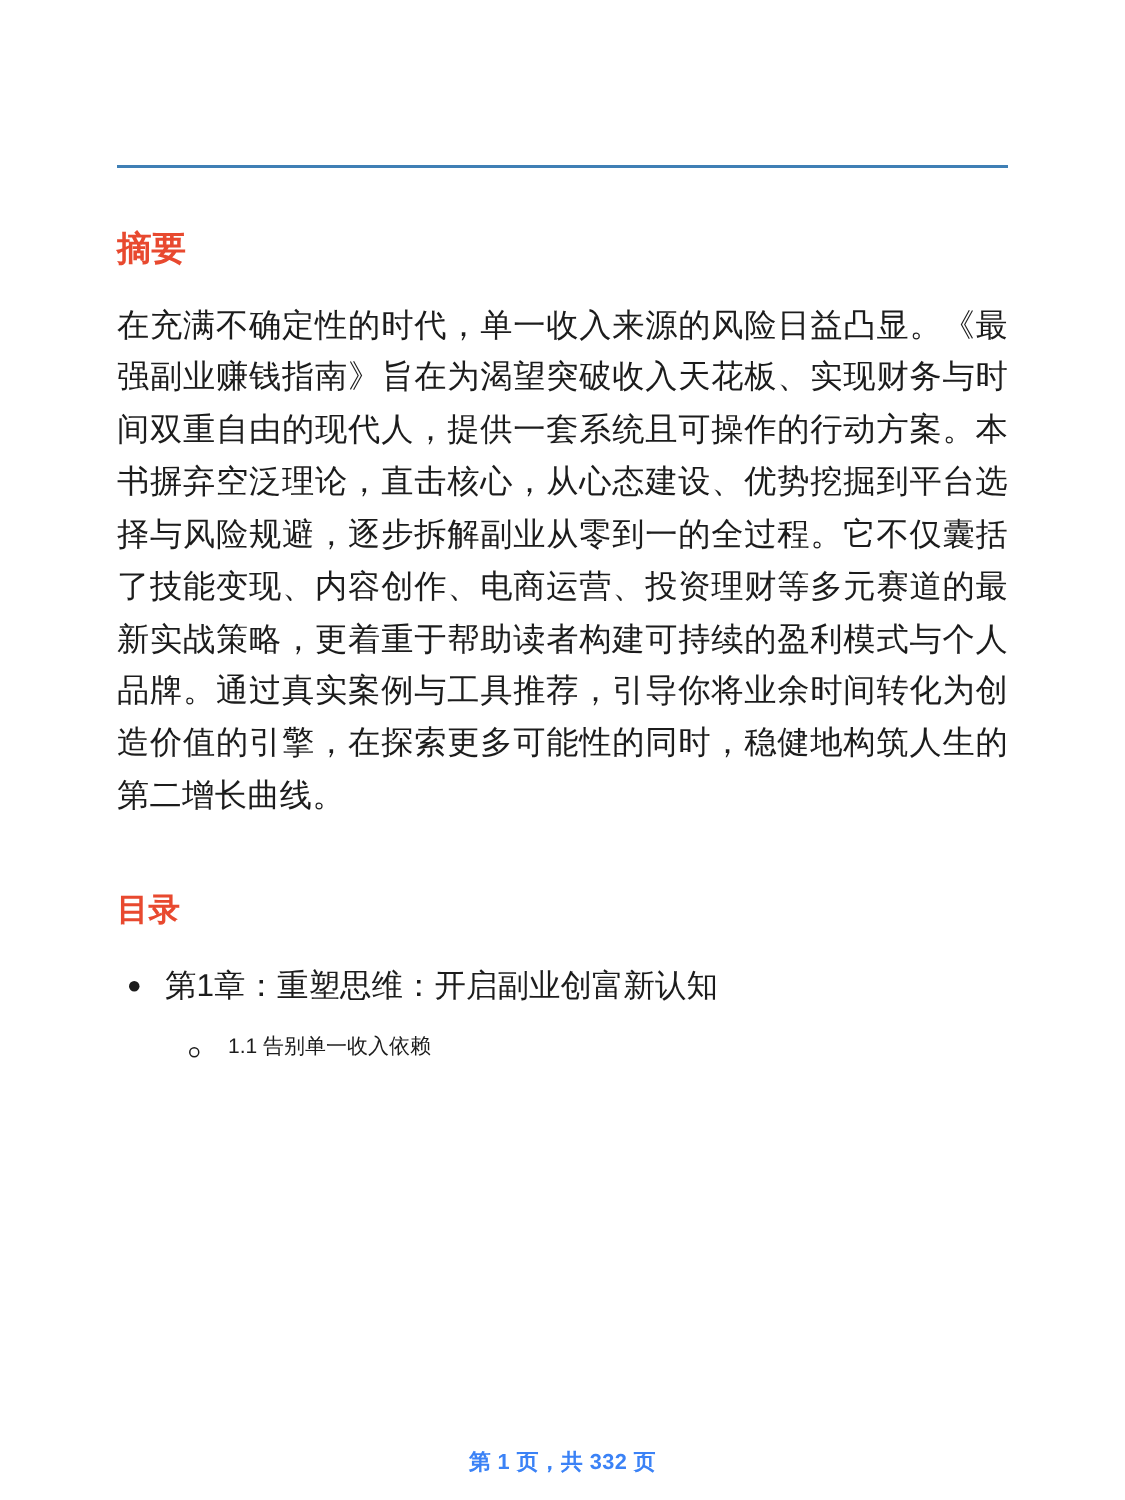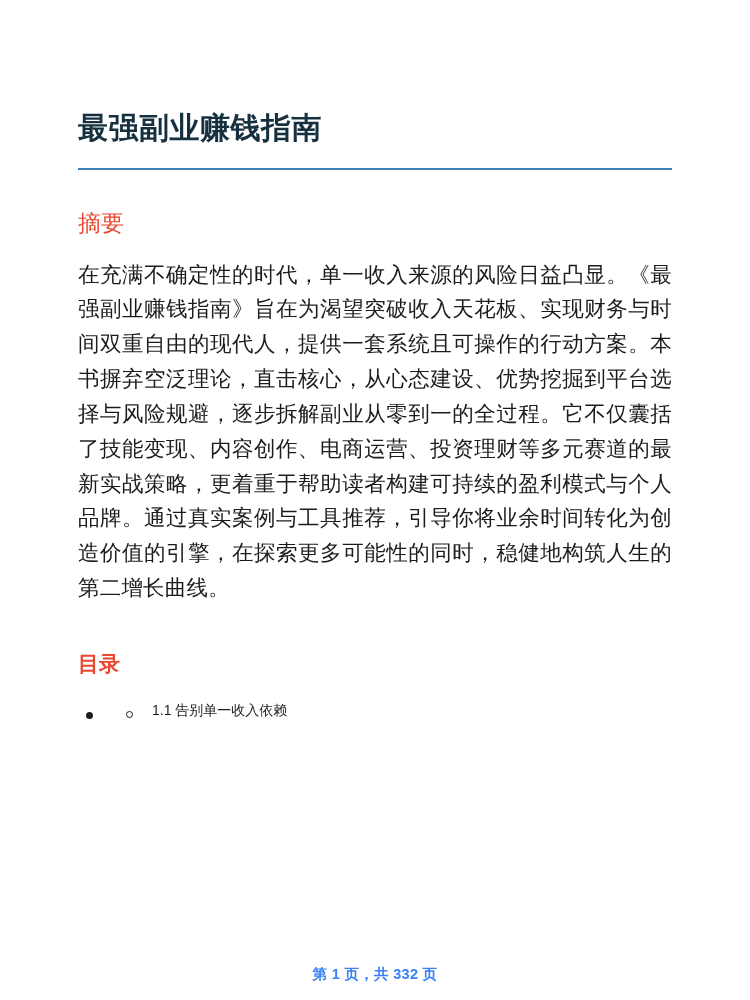--- a/index.html
+++ b/index.html
@@ -31,21 +31,21 @@
     line-height: 1.2;
   }
   .title-rule {
     height: 2px;
     background: #3f7fb5;
     width: 100%;
     margin: 0 0 40px 0;
   }
   .section-heading {
     font-size: 23px;
-    font-weight: normal;
+    font-weight: bold;
     color: #e8492f;
     margin: 4px 0 20px 0;
     line-height: 1.2;
   }
   .abstract-text {
     font-size: 21.5px;
     line-height: 1.62;
     color: #1c1c1c;
     text-align: justify;
     text-justify: inter-ideograph;
@@ -112,33 +112,33 @@
     font-weight: bold;
     color: #3b82f6;
     letter-spacing: 0.3px;
   }
 </style>
 </head>
 <body>
 
 <div class="page">
 
-  <h1 class="doc-title">最强副业赚钱指南</h1>
 
   <div class="title-rule"></div>
 
   <h2 class="section-heading">摘要</h2>
 
   <p class="abstract-text">在充满不确定性的时代，单一收入来源的风险日益凸显。《最强副业赚钱指南》旨在为渴望突破收入天花板、实现财务与时间双重自由的现代人，提供一套系统且可操作的行动方案。本书摒弃空泛理论，直击核心，从心态建设、优势挖掘到平台选择与风险规避，逐步拆解副业从零到一的全过程。它不仅囊括了技能变现、内容创作、电商运营、投资理财等多元赛道的最新实战策略，更着重于帮助读者构建可持续的盈利模式与个人品牌。通过真实案例与工具推荐，引导你将业余时间转化为创造价值的引擎，在探索更多可能性的同时，稳健地构筑人生的第二增长曲线。</p>
 
   <h2 class="toc-heading">目录</h2>
 
   <ul class="toc-level1">
     <li class="toc-chapter">
       <span class="bullet-dot"></span>
+      <span>第1章：重塑思维：开启副业创富新认知</span>
       <ul class="toc-level2">
         <li class="toc-section">
           <span class="bullet-circle"></span>
           <span>1.1 告别单一收入依赖</span>
         </li>
       </ul>
     </li>
   </ul>
 
   <div class="page-footer">第 1 页，共 332 页</div>

